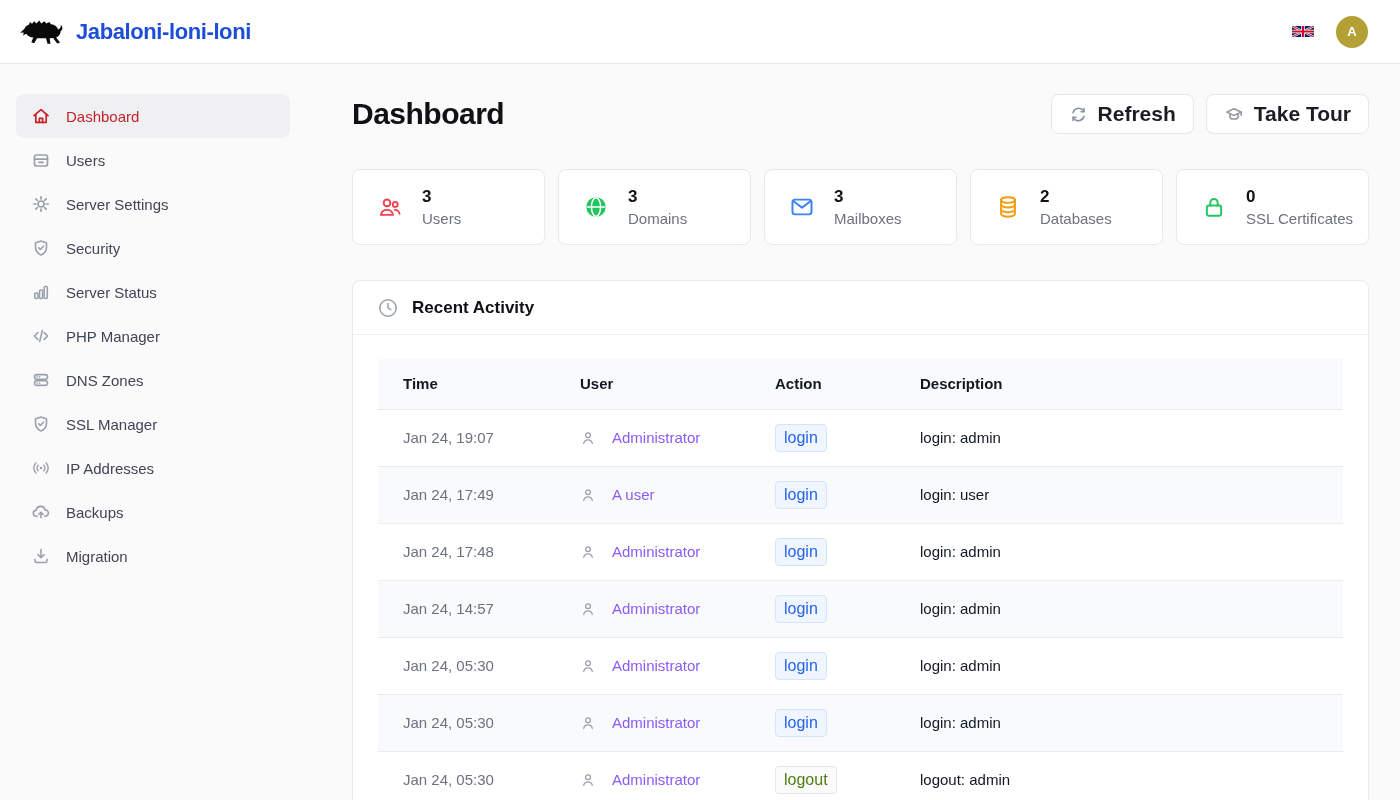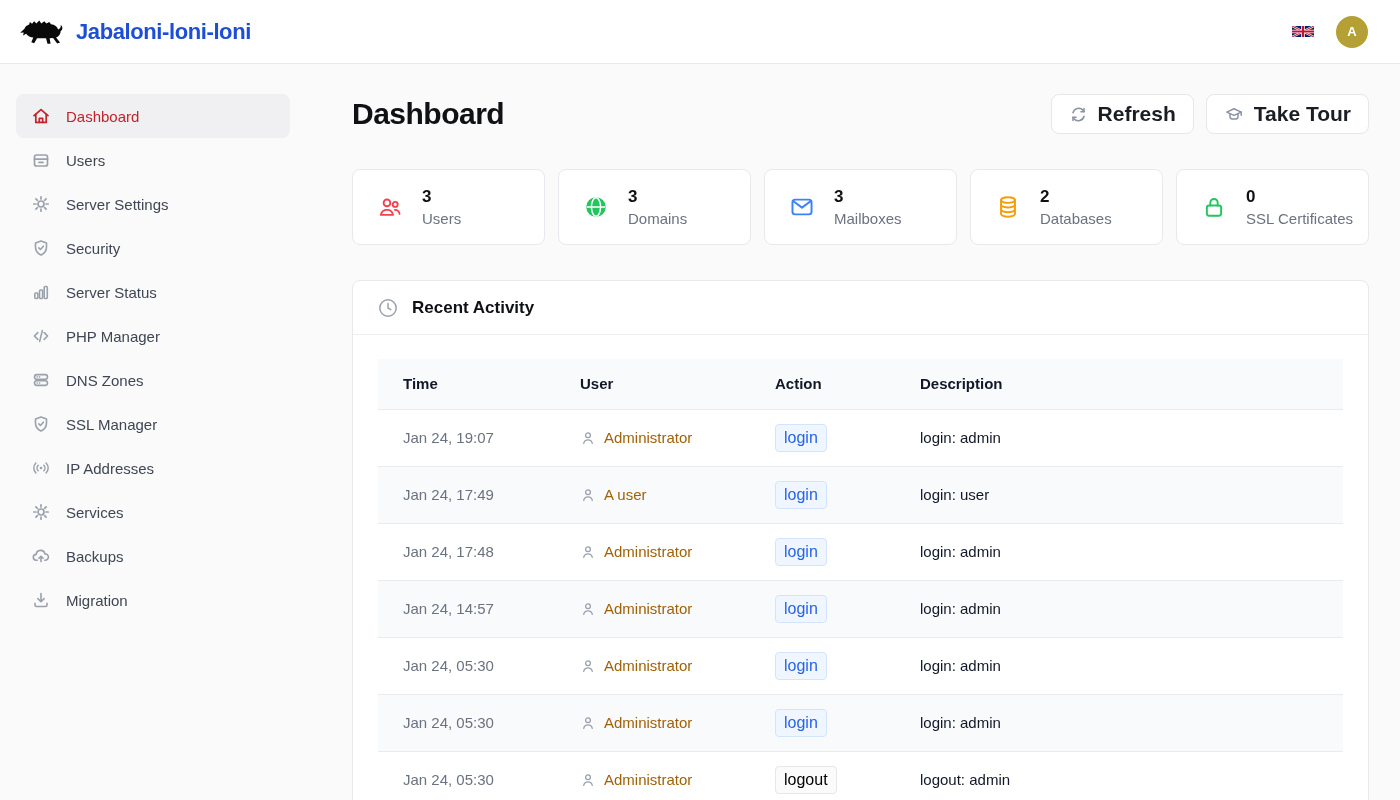--- a/index.html
+++ b/index.html
@@ -55,26 +55,26 @@
   .activity-title{ font-size:17px; font-weight:700; color:#0f1115; }
   .activity-body{ padding:24px 25px 40px 25px; }
 
   table{ width:100%; border-collapse:collapse; font-size:15px; }
   thead th{ background:#f9fafb; text-align:left; font-weight:600; color:#111827;
     height:50px; padding:0 12px 0 25px; }
   col.c-time{ width:177px; } col.c-user{ width:195px; } col.c-action{ width:145px; }
   tbody td{ height:57px; padding:0 12px 0 25px; border-top:1px solid #e9ebee; }
   tbody tr.striped{ background:#f9fafb; }
   .time-cell{ color:#6b7280; }
-  .user-wrap{ display:flex; align-items:center; gap:8px; color:#a16207; }
+  .user-wrap{ display:flex; align-items:center; gap:16px; color:#8b5cf6; }
   .user-wrap .icn{ color:#9aa1ad; }
   .badge{ display:inline-block; font-size:16px; line-height:1.25; padding:3px 8px;
     border-radius:4px; cursor:default; }
   .badge-login{ color:#2563eb; background:#eff6ff; border:1px solid #d5e4fd; }
-  .badge-logout{ color:#000000; background:#fbfbfc; border:1px solid #e5e7eb; }
+  .badge-logout{ color:#4d7c0f; background:#fbfbfc; border:1px solid #e5e7eb; }
 </style>
 </head>
 <body>
 
 <header class="topbar">
   <div class="brand">
     <span>
       <svg width="46" height="36" viewBox="0 0 64 44" fill="#0a0a0a">
         <path d="M3 23 L9 17.5 C10 14.5 12.5 12.5 15.5 11.5 L16.5 8 L19.5 10.5 L22.5 7 L25.5 10.2 L29.5 6 L32.5 10 L36.5 7 L39.5 10.2 L43.5 8.2 L46 11.2 C51 11.5 54.8 14.5 55.8 18.5 C58.5 17.5 60.3 15.3 59.3 12.3 C62.5 14.3 62.8 18.8 59.3 20.8 C59.3 24.8 57 27.8 53 29.5 L58.5 36.5 L54.5 38 L48.8 30.5 L44 30.7 L45.3 38.5 L41 38.5 L39 30.8 L26.5 30.8 L22.5 37.8 L18.5 36.3 L21.3 29.8 C17.3 29.6 13.5 27.5 11.3 24.5 L7 27 L8 22.8 Z"></path>
       </svg>
@@ -183,29 +183,20 @@
         <svg width="20" height="20" viewBox="0 0 20 20" fill="none" stroke="currentColor" stroke-width="1.5" stroke-linecap="round">
           <circle cx="10" cy="10" r="1.3" fill="currentColor" stroke="none"></circle>
           <path d="M7.2 12.8 A4 4 0 0 1 7.2 7.2 M12.8 7.2 A4 4 0 0 1 12.8 12.8"></path>
           <path d="M4.9 15 A7.1 7.1 0 0 1 4.9 5 M15.1 5 A7.1 7.1 0 0 1 15.1 15"></path>
         </svg>
       </span>
       <span>IP Addresses</span>
     </div>
     <div class="side-item">
       <span class="icn">
-        <svg width="20" height="20" viewBox="0 0 20 20" fill="none" stroke="currentColor" stroke-width="1.7" stroke-linecap="round">
-          <circle cx="10" cy="10" r="3"></circle>
-          <path d="M10 2.8v2.1 M10 15.1v2.1 M2.8 10h2.1 M15.1 10h2.1 M4.9 4.9l1.5 1.5 M13.6 13.6l1.5 1.5 M15.1 4.9l-1.5 1.5 M6.4 13.6l-1.5 1.5"></path>
-        </svg>
-      </span>
-      <span>Services</span>
-    </div>
-    <div class="side-item">
-      <span class="icn">
         <svg width="20" height="20" viewBox="0 0 20 20" fill="none" stroke="currentColor" stroke-width="1.6" stroke-linecap="round" stroke-linejoin="round">
           <path d="M6.2 14.2 H5.2 A2.9 2.9 0 0 1 5.2 8.4 A4.4 4.4 0 0 1 13.9 7.9 A3.1 3.1 0 0 1 14.6 14.2 H13.8"></path>
           <path d="M10 15.6 V10.4 M7.9 12.3 L10 10.2 L12.1 12.3"></path>
         </svg>
       </span>
       <span>Backups</span>
     </div>
     <div class="side-item">
       <span class="icn">
         <svg width="20" height="20" viewBox="0 0 20 20" fill="none" stroke="currentColor" stroke-width="1.6" stroke-linecap="round" stroke-linejoin="round">

